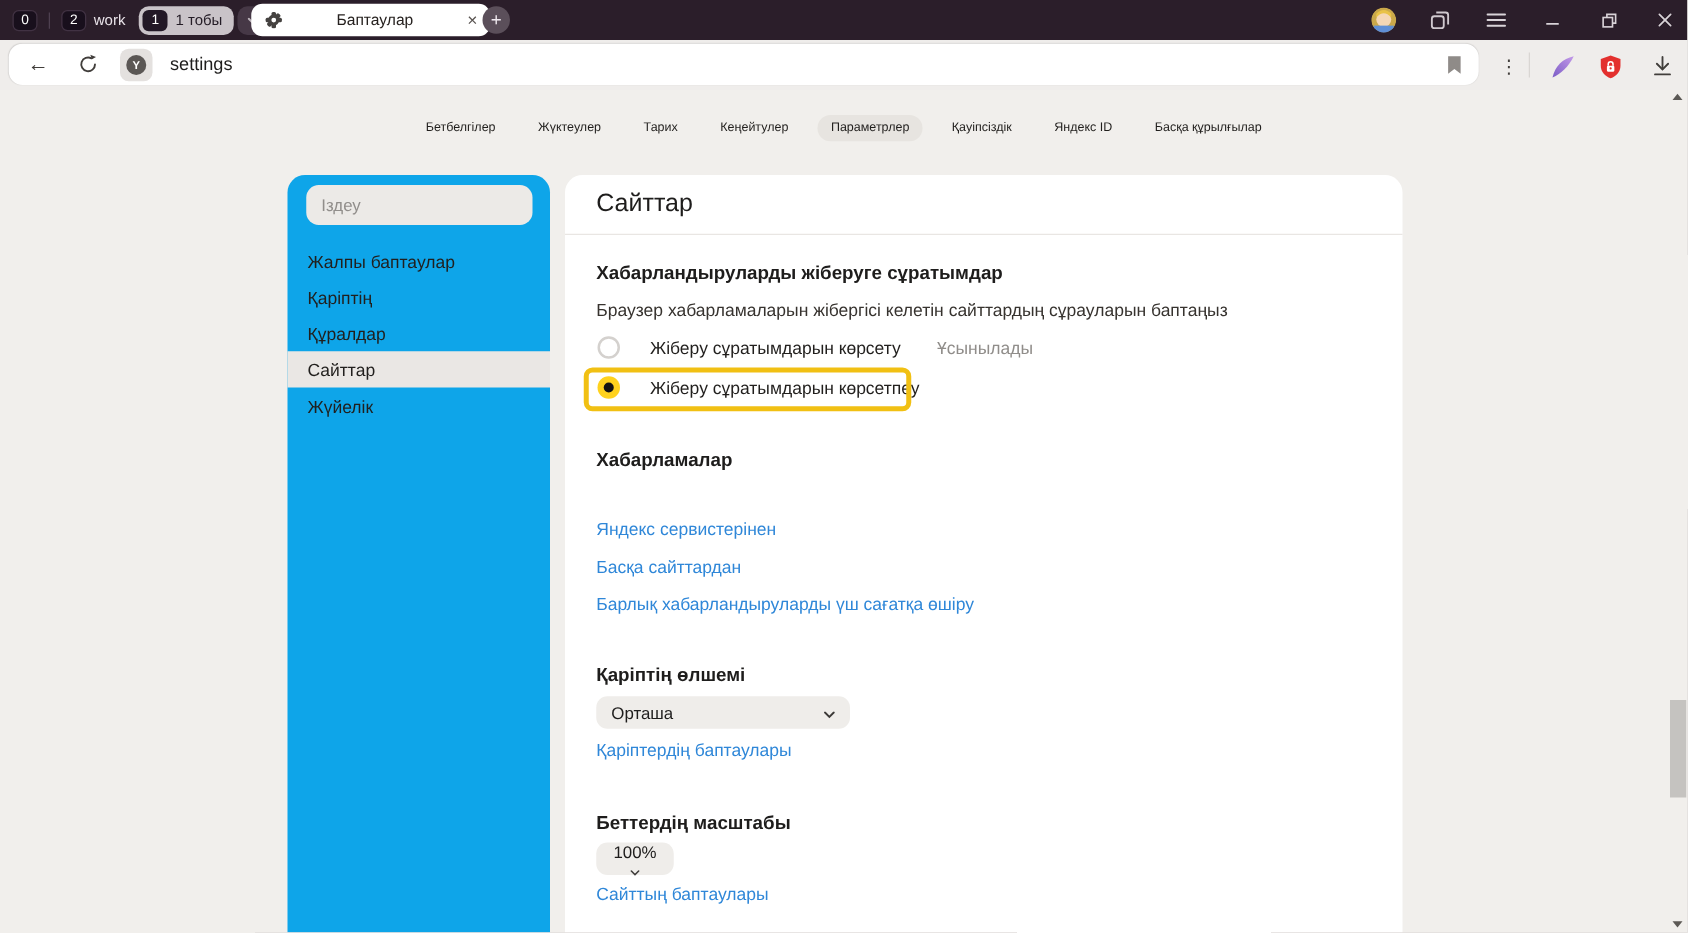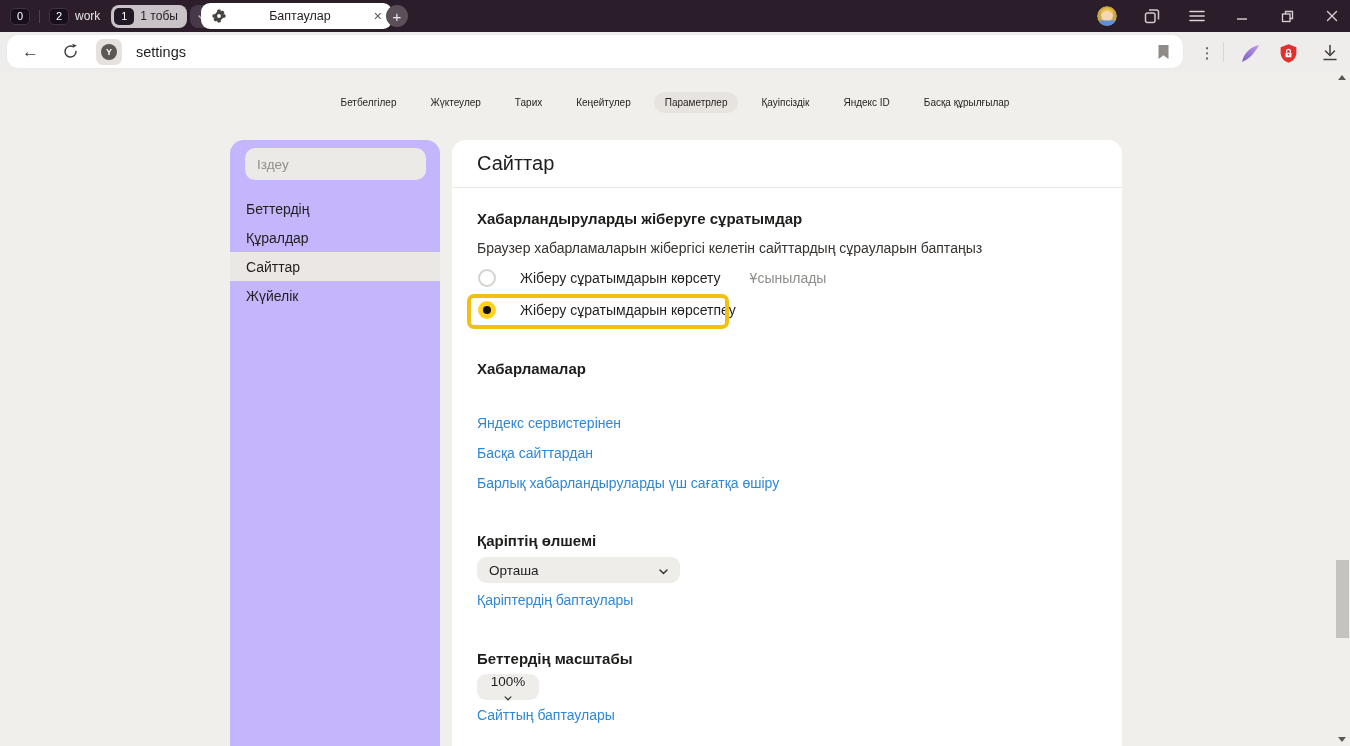--- a/index.html
+++ b/index.html
@@ -45,21 +45,21 @@
   .dots{font-size:15px;color:#413e3b;letter-spacing:0;}
   .tb-sep{position:absolute;left:1223px;top:10px;width:1px;height:20px;background:#d9d6d3;}
 
   
   .content{position:absolute;top:72px;left:0;right:0;bottom:0;background:#f1efec;}
   .navtabs{position:absolute;top:20px;left:0;right:0;display:flex;justify-content:center;gap:12px;
            font-size:10px;color:#211f1d;}
   .navtab{padding:5px 11px;border-radius:16px;white-space:nowrap;}
   .navtab.selected{background:#e7e4e0;}
 
-  .sidebar{position:absolute;left:230px;top:68px;bottom:0;width:210px;background:#c4b5fd;border-radius:14px 14px 0 0;}
+  .sidebar{position:absolute;left:230px;top:68px;bottom:0;width:210px;background:#0ea5e9;border-radius:14px 14px 0 0;}
   .search{position:absolute;left:15px;top:8px;width:181px;height:32px;background:#eceae7;border:none;
           border-radius:10px;padding:0 12px;font-size:13.5px;color:#1e1d1c;font-family:inherit;outline:none;}
   .search::placeholder{color:#918e8b;}
   .sidelist{position:absolute;top:54px;left:0;right:0;}
   .sideitem{height:29px;display:flex;align-items:center;padding-left:16px;font-size:14px;color:#211f1d;}
   .sideitem.selected{background:#eae7e4;}
 
   .main{position:absolute;left:452px;top:68px;bottom:0;width:670px;background:#fff;border-radius:14px 14px 0 0;}
   .m-abs{position:absolute;left:25px;}
   .m-title{top:12px;font-size:20px;color:#1e1d1c;}
@@ -233,21 +233,22 @@
       <span class="navtab">Кеңейтулер</span>
       <span class="navtab selected">Параметрлер</span>
       <span class="navtab">Қауіпсіздік</span>
       <span class="navtab">Яндекс ID</span>
       <span class="navtab">Басқа құрылғылар</span>
     </nav>
 
     <aside class="sidebar">
       <input class="search" type="text" placeholder="Іздеу" style="">
       <div class="sidelist">
-        <div class="sideitem">Беттердің</div>
+        <div class="sideitem">Жалпы баптаулар</div>
+        <div class="sideitem">Қаріптің</div>
         <div class="sideitem">Құралдар</div>
         <div class="sideitem selected">Сайттар</div>
         <div class="sideitem">Жүйелік</div>
       </div>
     </aside>
 
     <main class="main">
       <div class="m-abs m-title">Сайттар</div>
       <div class="m-divider"></div>
 

